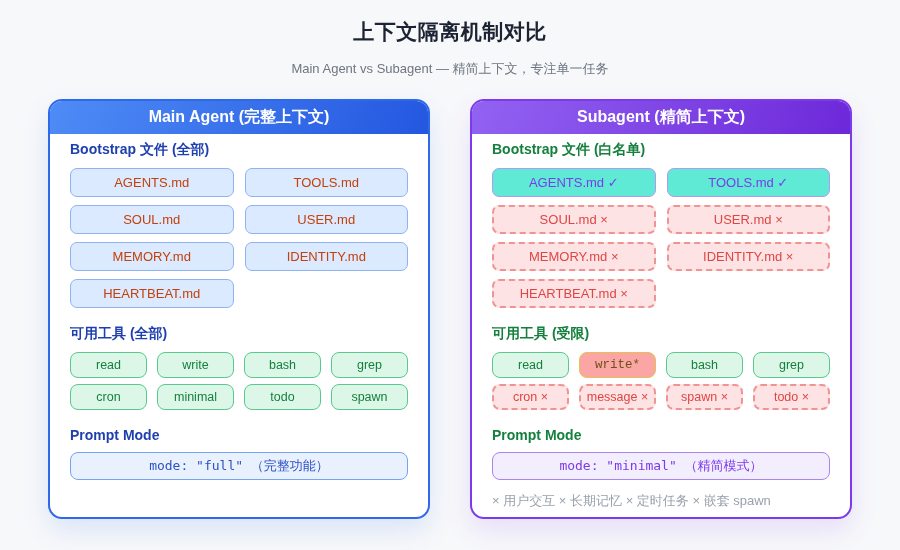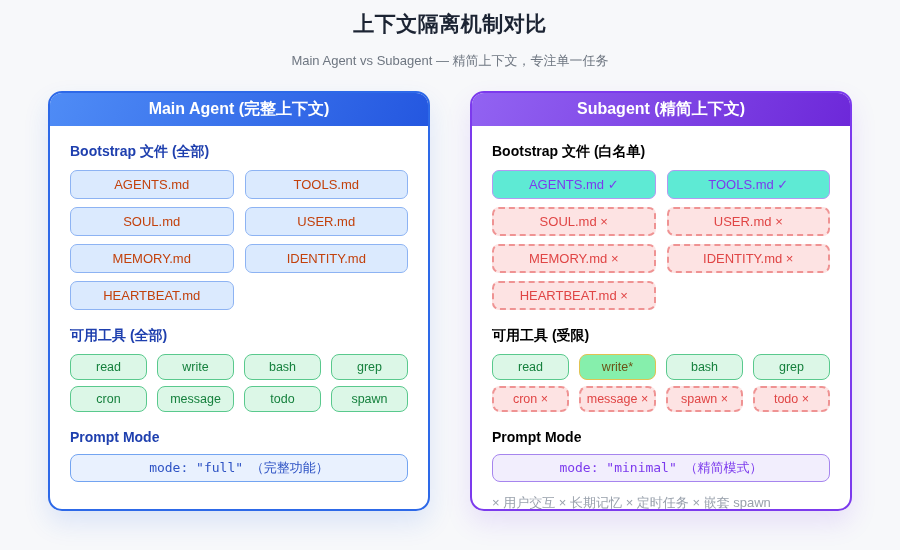--- a/index.html
+++ b/index.html
@@ -4,57 +4,57 @@
 <style>
   * { margin:0; padding:0; box-sizing:border-box; }
   html,body { width:900px; height:550px; }
   body {
     background:#f7f8fa;
     font-family:"Liberation Sans","DejaVu Sans",sans-serif;
     overflow:hidden;
   }
   .page-title {
     text-align:center; font-size:21px; font-weight:bold; color:#1c2433;
-    padding-top:10px; letter-spacing:.5px;
+    padding-top:18px; letter-spacing:.5px;
   }
   .page-subtitle {
     text-align:center; font-size:13px; color:#6e7681; margin-top:14px;
   }
   .cards { display:flex; gap:40px; margin:21px 48px 0; }
   .panel {
     flex:1; background:#ffffff; border-radius:14px; overflow:hidden;
     height:420px;
   }
   .panel.blue   { border:2px solid #2d69e8; box-shadow:0 12px 26px rgba(37,99,235,.13); }
   .panel.purple { border:2px solid #7c3aed; box-shadow:0 12px 26px rgba(124,58,237,.13); }
   .panel-header {
     height:33px; display:flex; align-items:center; justify-content:center;
     color:#ffffff; font-weight:bold; font-size:16px;
   }
   .blue   .panel-header { background:linear-gradient(115deg,#4f8cf6,#2457e0); }
   .purple .panel-header { background:linear-gradient(115deg,#9263f2,#6d28d9); }
-  .panel-body { padding:17px 20px 14px; }
+  .panel-body { padding:7px 20px 14px; }
   .section-label { font-size:14px; font-weight:bold; margin-bottom:9px; }
   .blue   .section-label { color:#1e3fae; }
-  .purple .section-label { color:#000000; }
+  .purple .section-label { color:#15803d; }
   .file-grid {
     display:grid; grid-template-columns:1fr 1fr; gap:8px 11px; margin-bottom:17px;
   }
   .tool-grid {
     display:grid; grid-template-columns:repeat(4,1fr); gap:6px 10px; margin-bottom:17px;
   }
   .chip {
     display:flex; align-items:center; justify-content:center;
     height:29px; border-radius:7px; font-size:13px; white-space:nowrap;
   }
   .tool-grid .chip { height:26px; font-size:12.5px; border-radius:8px; }
   .chip.blue   { background:#dbeafe; border:1px solid #8db3f3; color:#c2410c; }
   .chip.purple { background:#5eead4; border:1px solid #b399f2; color:#7c3aed; }
   .chip.green  { background:#dcf7e7; border:1px solid #59c98d; color:#15803d; }
-  .chip.yellow { background:#86efac; border:1px solid #e2c251; color:#6b5315; }
+  .chip.yellow { background:#fca5a5; border:1px solid #e2c251; color:#6b5315;font-family:Liberation Mono, monospace; }
   .chip.red    { background:#fde3e3; border:2px dashed #ef9393; color:#e04545; }
   .mode-box {
     height:28px; border-radius:8px; display:flex; align-items:center; justify-content:center;
     font-family:"DejaVu Sans Mono","Liberation Mono",monospace; font-size:13px;
     margin-bottom:12px;
   }
   .blue   .mode-box { background:#e9f1fe; border:1px solid #73a4f1; color:#2d52c4; }
   .purple .mode-box { background:#f2eefd; border:1px solid #a685ee; color:#7c3aed; }
   .panel-footer { font-size:13px; color:#99a1ac; }
 </style>
@@ -79,21 +79,21 @@
           <div class="chip blue">IDENTITY.md</div>
           <div class="chip blue">HEARTBEAT.md</div>
         </div>
       <div class="section-label">可用工具 (全部)</div>
       <div class="tool-grid">
           <div class="chip green">read</div>
           <div class="chip green">write</div>
           <div class="chip green">bash</div>
           <div class="chip green">grep</div>
           <div class="chip green">cron</div>
-          <div class="chip green">message</div>
+          <div class="chip green">minimal</div>
           <div class="chip green">todo</div>
           <div class="chip green">spawn</div>
         </div>
       <div class="section-label">Prompt Mode</div>
       <div class="mode-box">mode: "full" （完整功能）</div>
     </div>
   </div>
 
   <div class="panel purple">
     <div class="panel-header">Subagent (精简上下文)</div>

